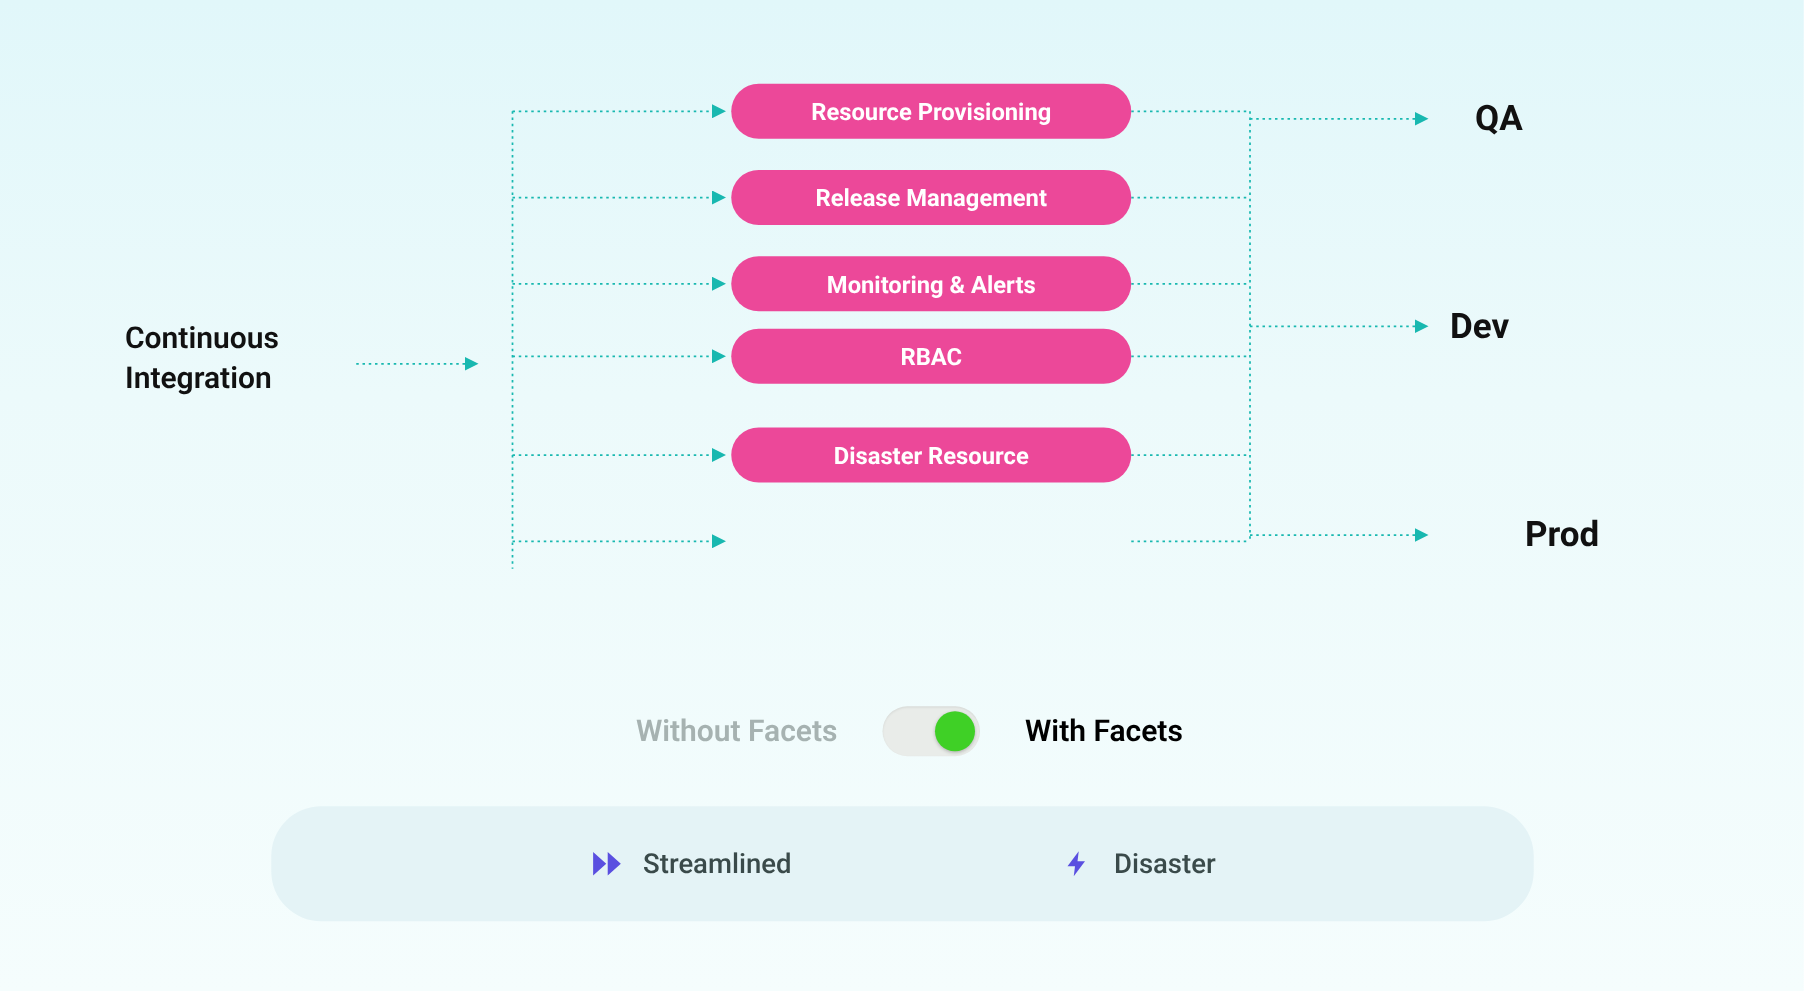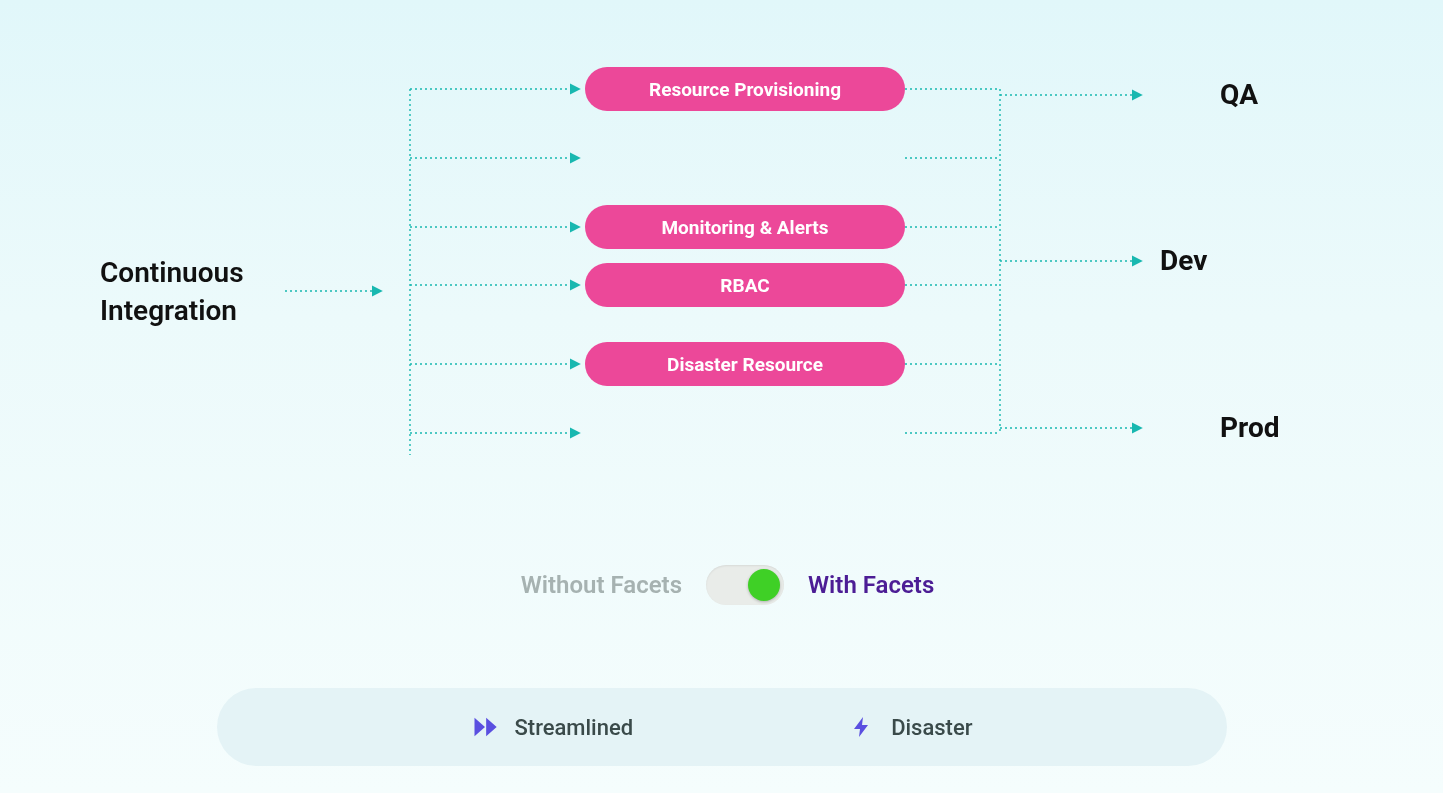--- a/index.html
+++ b/index.html
@@ -15,21 +15,21 @@
     position: absolute;
     top: 60px;
     left: 100px;
     right: 100px;
     height: 410px;
   }
   .source-label {
     position: absolute;
     left: 0;
     top: 194px;
-    font-size: 28px;
+    font-size: 24px;
     font-weight: 600;
     color: #111;
     line-height: 1.35;
   }
   .pill {
     position: absolute;
     left: 485px;
     width: 320px;
     height: 44px;
     background: #ec4899;
@@ -58,32 +58,32 @@
   .arrow-head { fill: #18b8b0; }
 
   .toggle-row {
     position: absolute;
     top: 565px;
     left: 0;
     width: 100%;
     display: flex;
     align-items: center;
     justify-content: center;
-    gap: 24px;
+    gap: 36px;
     padding-left: 12px;
   }
   .toggle-text-off {
     font-size: 24px;
     font-weight: 600;
     color: #a6b2b1;
   }
   .toggle-text-on {
     font-size: 24px;
     font-weight: 600;
-    color: #4c1d95;
+    color: #000000;
   }
   .toggle {
     width: 78px;
     height: 40px;
     background: #e9ece9;
     border-radius: 20px;
     position: relative;
     box-shadow: inset 0 1px 2px rgba(0,0,0,0.08);
   }
   .toggle-knob {
@@ -92,25 +92,25 @@
     top: 4px;
     width: 32px;
     height: 32px;
     background: #3fd026;
     border-radius: 50%;
     box-shadow: 0 1px 3px rgba(0,0,0,0.25);
   }
 
   .feature-bar {
     position: absolute;
-    bottom: 27px;
+    bottom: 56px;
     left: 50%;
     transform: translateX(-50%);
     width: 1010px;
-    height: 78px;
+    height: 92px;
     background: #e4f3f6;
     border-radius: 40px;
     display: flex;
     align-items: center;
     justify-content: space-evenly;
     padding: 0 40px;
   }
   .feature {
     display: flex;
     align-items: center;
@@ -162,25 +162,26 @@
 
     <line x1="900" y1="35" x2="1040" y2="35" class="arrow-path" marker-end="url(#ah)"></line>
     <line x1="900" y1="201" x2="1040" y2="201" class="arrow-path" marker-end="url(#ah)"></line>
     <line x1="900" y1="368" x2="1040" y2="368" class="arrow-path" marker-end="url(#ah)"></line>
   </svg>
 
   <div class="source-label" style="white-space:pre-line">Continuous
 Integration</div>
 
   <div class="pill" style="top:7px">Resource Provisioning</div>
+  <div class="pill" style="top:76px">Release Management</div>
   <div class="pill" style="top:203px">RBAC</div>
   <div class="pill" style="top:145px">Monitoring &amp; Alerts</div>
   <div class="pill" style="top:282px">Disaster Resource</div>
 
-  <div class="env-label" style="top:18px;  left:1120px">QA</div>
+  <div class="env-label" style="top:18px;  left:1080px">QA</div>
   <div class="env-label" style="top:184px; left:1060px">Dev</div>
   <div class="env-label" style="top:351px; left:1120px">Prod</div>
 </div>
 
 <div class="toggle-row">
   <span class="toggle-text-off">Without Facets</span>
   <div class="toggle">
     <div class="toggle-knob"></div>
   </div>
   <span class="toggle-text-on">With Facets</span>

